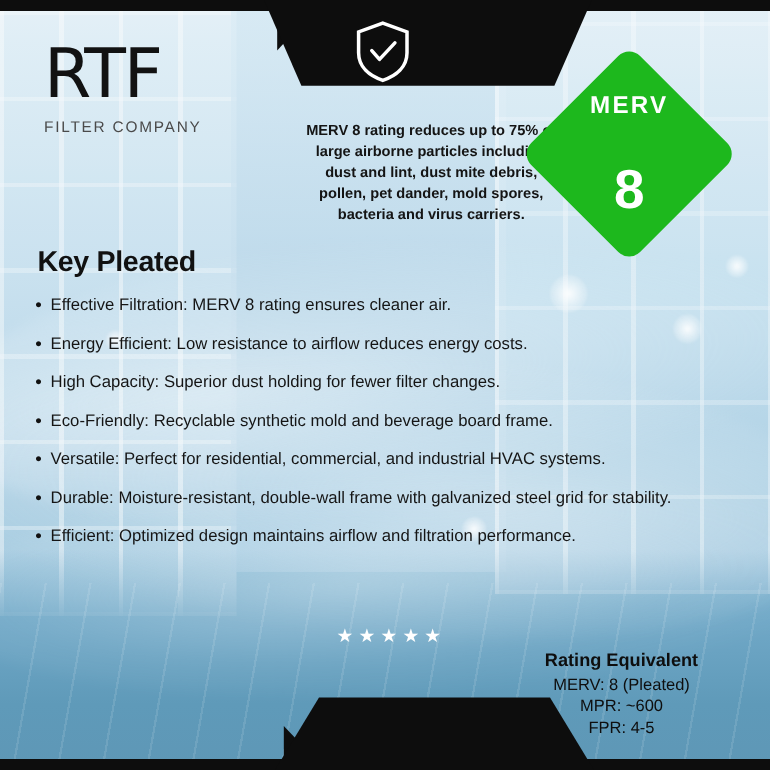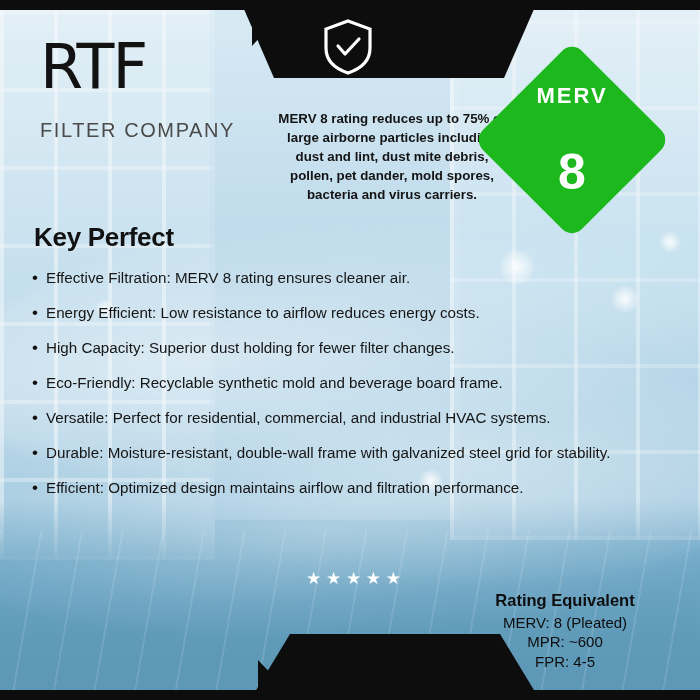--- a/index.html
+++ b/index.html
@@ -178,24 +178,24 @@
     font-family: "DejaVu Sans", sans-serif;
     font-weight: normal;
     font-size: 62px;
     letter-spacing: -2px;
     line-height: 0.95;
     color: #121212;
     margin: 0;
   }
   .logo-sub {
     font-family: "Liberation Sans", sans-serif;
-    font-size: 20px;
+    font-size: 14px;
     letter-spacing: 1.6px;
     color: #4a4a4a;
-    margin-top: 22px;
+    margin-top: 10px;
     font-weight: 500;
   }
 
   
   .shield {
     position: absolute;
     left: 322px;
     top: 18px;
     width: 52px;
     height: 58px;
@@ -369,21 +369,21 @@
 
   <div class="merv-badge">
     <div class="merv-diamond"></div>
     <div class="merv-text">
       <div class="merv-label">MERV</div>
       <div class="merv-number">8</div>
     </div>
   </div>
 
   <div class="benefits">
-    <div class="benefits-title">Key Perfect</div>
+    <div class="benefits-title">Key Pleated</div>
 
     <div class="benefit-item">
       <span class="bullet">•</span>
       <span class="benefit-text"><span class="benefit-label">Effective Filtration:</span><span> MERV 8 rating ensures cleaner air.</span></span>
     </div>
 
     <div class="benefit-item">
       <span class="bullet">•</span>
       <span class="benefit-text"><span class="benefit-label">Energy Efficient:</span><span> Low resistance to airflow reduces energy costs.</span></span>
     </div>

